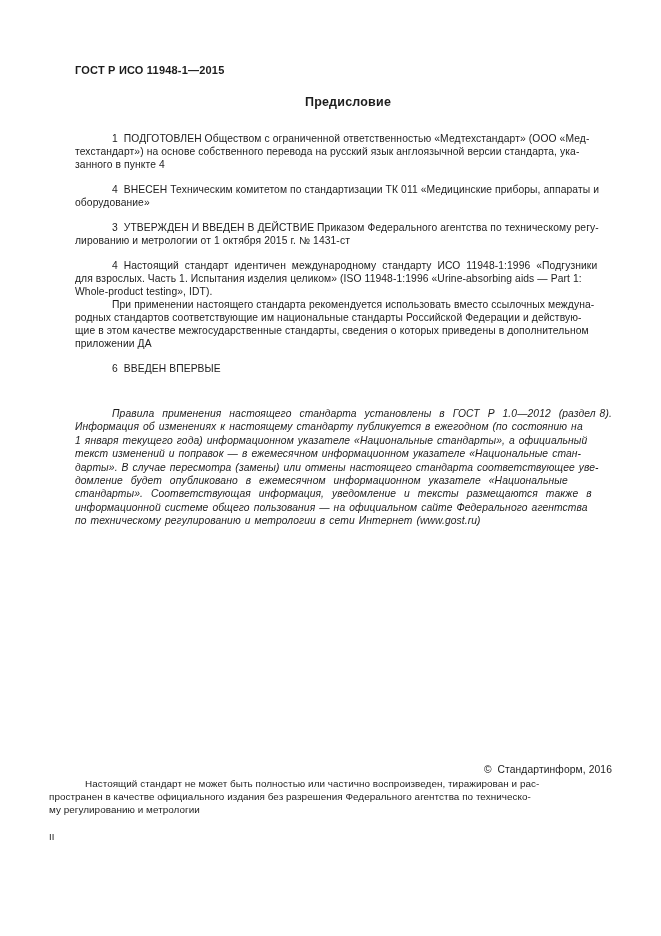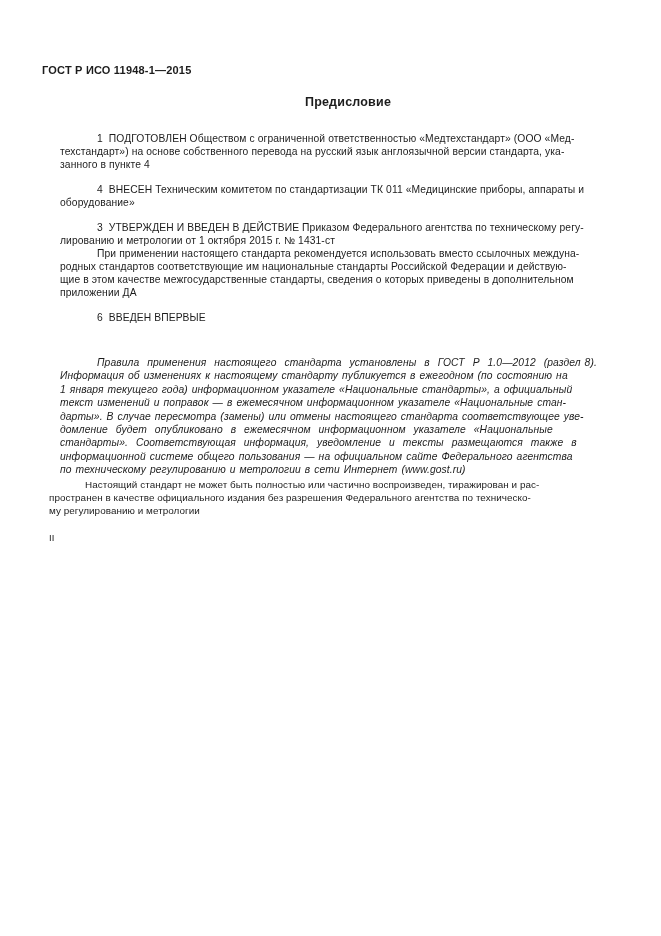--- a/index.html
+++ b/index.html
@@ -12,36 +12,36 @@
     width: 661px;
     height: 936px;
     background: #ffffff;
     box-sizing: border-box;
     padding-top: 64px;
     font-family: "Liberation Sans", sans-serif;
     color: #1c1c1c;
     overflow: hidden;
   }
   .doc-code {
-    margin-left: 42px;
+    margin-left: 75px;
     font-size: 11px;
     font-weight: bold;
     letter-spacing: 0.2px;
     white-space: pre;
   }
   .title {
     margin: 19px 0 0 0;
     text-align: center;
     font-size: 12.5px;
     font-weight: bold;
     letter-spacing: 0.2px;
     padding-left: 35px;
   }
   .main-col {
-    margin-left: 60px;
+    margin-left: 75px;
     width: 516px;
   }
   .para {
     margin: 0 0 12px 0;
     font-size: 10.3px;
     line-height: 13px;
     white-space: pre;
     text-indent: 37px;
     letter-spacing: 0.1px;
   }
@@ -100,40 +100,44 @@
     <div class="para first">1  ПОДГОТОВЛЕН Обществом с ограниченной ответственностью «Медтехстандарт» (ООО «Мед-
 техстандарт») на основе собственного перевода на русский язык англоязычной версии стандарта, ука-
 занного в пункте 4</div>
 
     <div class="para">4  ВНЕСЕН Техническим комитетом по стандартизации ТК 011 «Медицинские приборы, аппараты и
 оборудование»</div>
 
     <div class="para">3  УТВЕРЖДЕН И ВВЕДЕН В ДЕЙСТВИЕ Приказом Федерального агентства по техническому регу-
 лированию и метрологии от 1 октября 2015 г. № 1431-ст</div>
 
+    <div class="para">4  Настоящий  стандарт  идентичен  международному  стандарту  ИСО  11948-1:1996  «Подгузники
+для взрослых. Часть 1. Испытания изделия целиком» (ISO 11948-1:1996 «Urine-absorbing aids — Part 1:
+Whole-product testing», IDT).</div>
 
     <div class="para cont">При применении настоящего стандарта рекомендуется использовать вместо ссылочных междуна-
 родных стандартов соответствующие им национальные стандарты Российской Федерации и действую-
 щие в этом качестве межгосударственные стандарты, сведения о которых приведены в дополнительном
 приложении ДА</div>
 
     <div class="para">6  ВВЕДЕН ВПЕРВЫЕ</div>
 
     <div class="note">Правила  применения  настоящего  стандарта  установлены  в  ГОСТ  Р  1.0—2012  (раздел 8).
 Информация об изменениях к настоящему стандарту публикуется в ежегодном (по состоянию на
 1 января текущего года) информационном указателе «Национальные стандарты», а официальный
 текст изменений и поправок — в ежемесячном информационном указателе «Национальные стан-
 дарты». В случае пересмотра (замены) или отмены настоящего стандарта соответствующее уве-
 домление  будет  опубликовано  в  ежемесячном  информационном  указателе  «Национальные
 стандарты».  Соответствующая  информация,  уведомление  и  тексты  размещаются  также  в
 информационной системе общего пользования — на официальном сайте Федерального агентства
 по техническому регулированию и метрологии в сети Интернет (www.gost.ru)</div>
   </div>
 
   <div class="imprint-col">
+    <div class="copyright">©  Стандартинформ, 2016</div>
 
     <div class="restriction">Настоящий стандарт не может быть полностью или частично воспроизведен, тиражирован и рас-
 пространен в качестве официального издания без разрешения Федерального агентства по техническо-
 му регулированию и метрологии</div>
 
     <div class="page-number">II</div>
   </div>
 
 </div>
 

